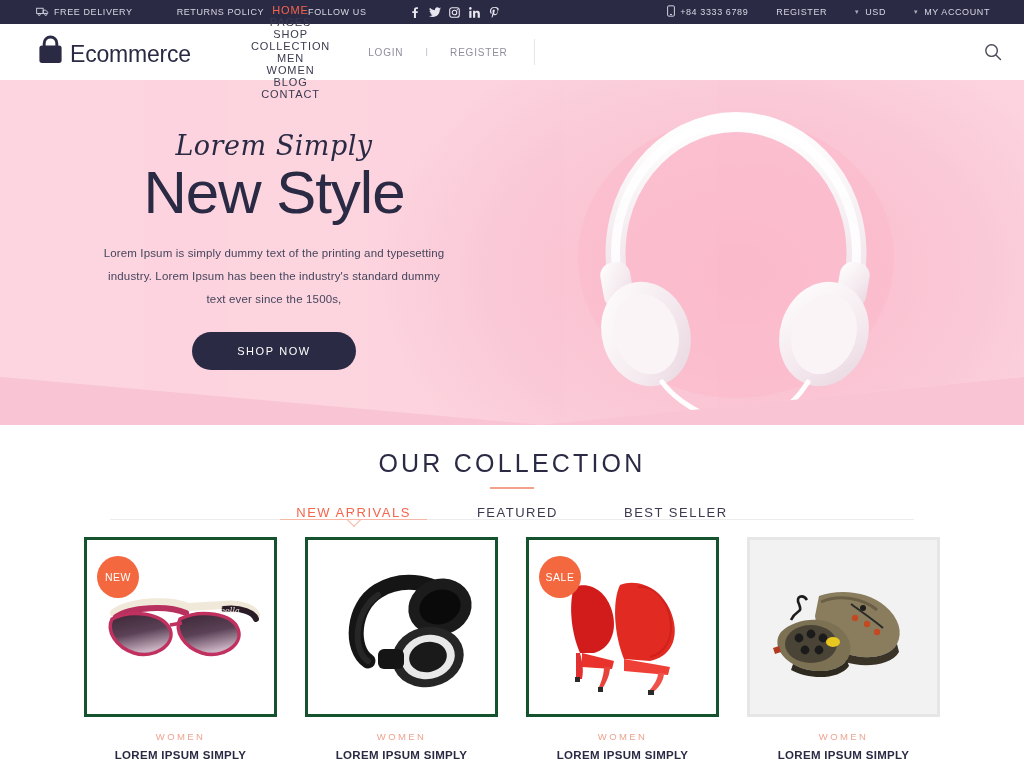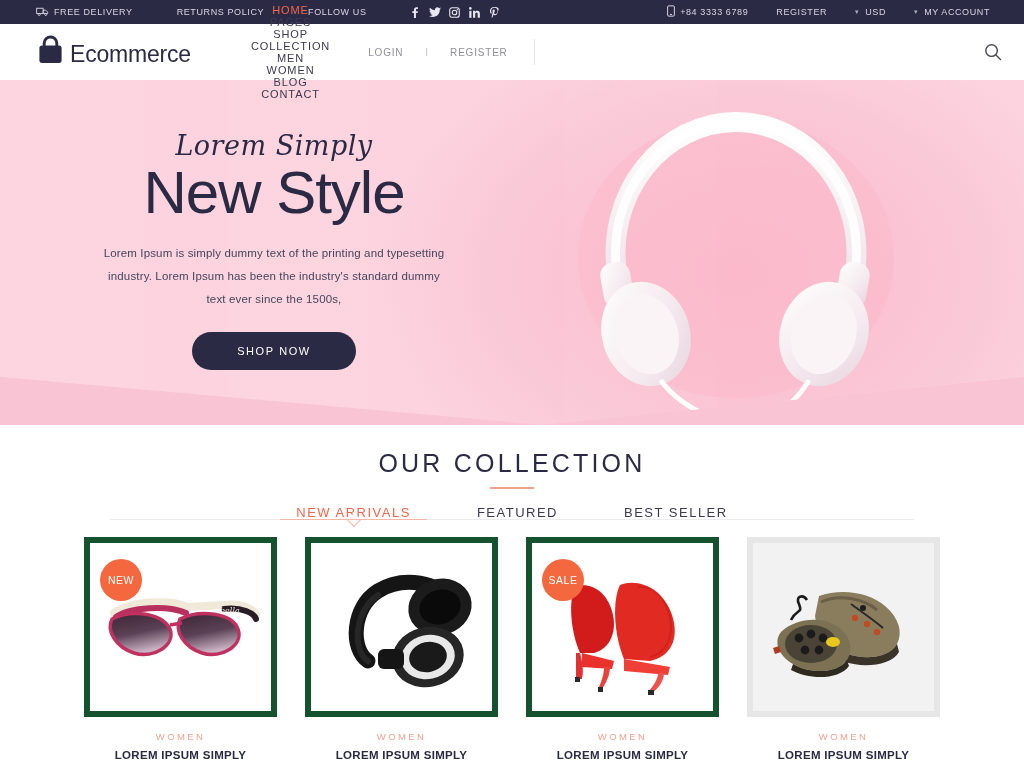--- a/index.html
+++ b/index.html
@@ -222,21 +222,21 @@
     display: flex;
     justify-content: center;
     gap: 28px;
     margin-top: 17px;
     padding: 0 84px;
   }
   .card { width: 196px; }
   .thumb {
     position: relative;
     height: 180px;
-    border: 6px solid #14532d;
+    border: 3px solid #14532d;
     background: #fff;
     display: flex; align-items: center; justify-content: center;
     overflow: hidden;
   }
   .thumb.tinted { background: #f2f2f2; border-color: #e6e6e6; }
   .badge {
     position: absolute;
     left: 10px; top: 16px;
     width: 42px; height: 42px;
     border-radius: 50%;

